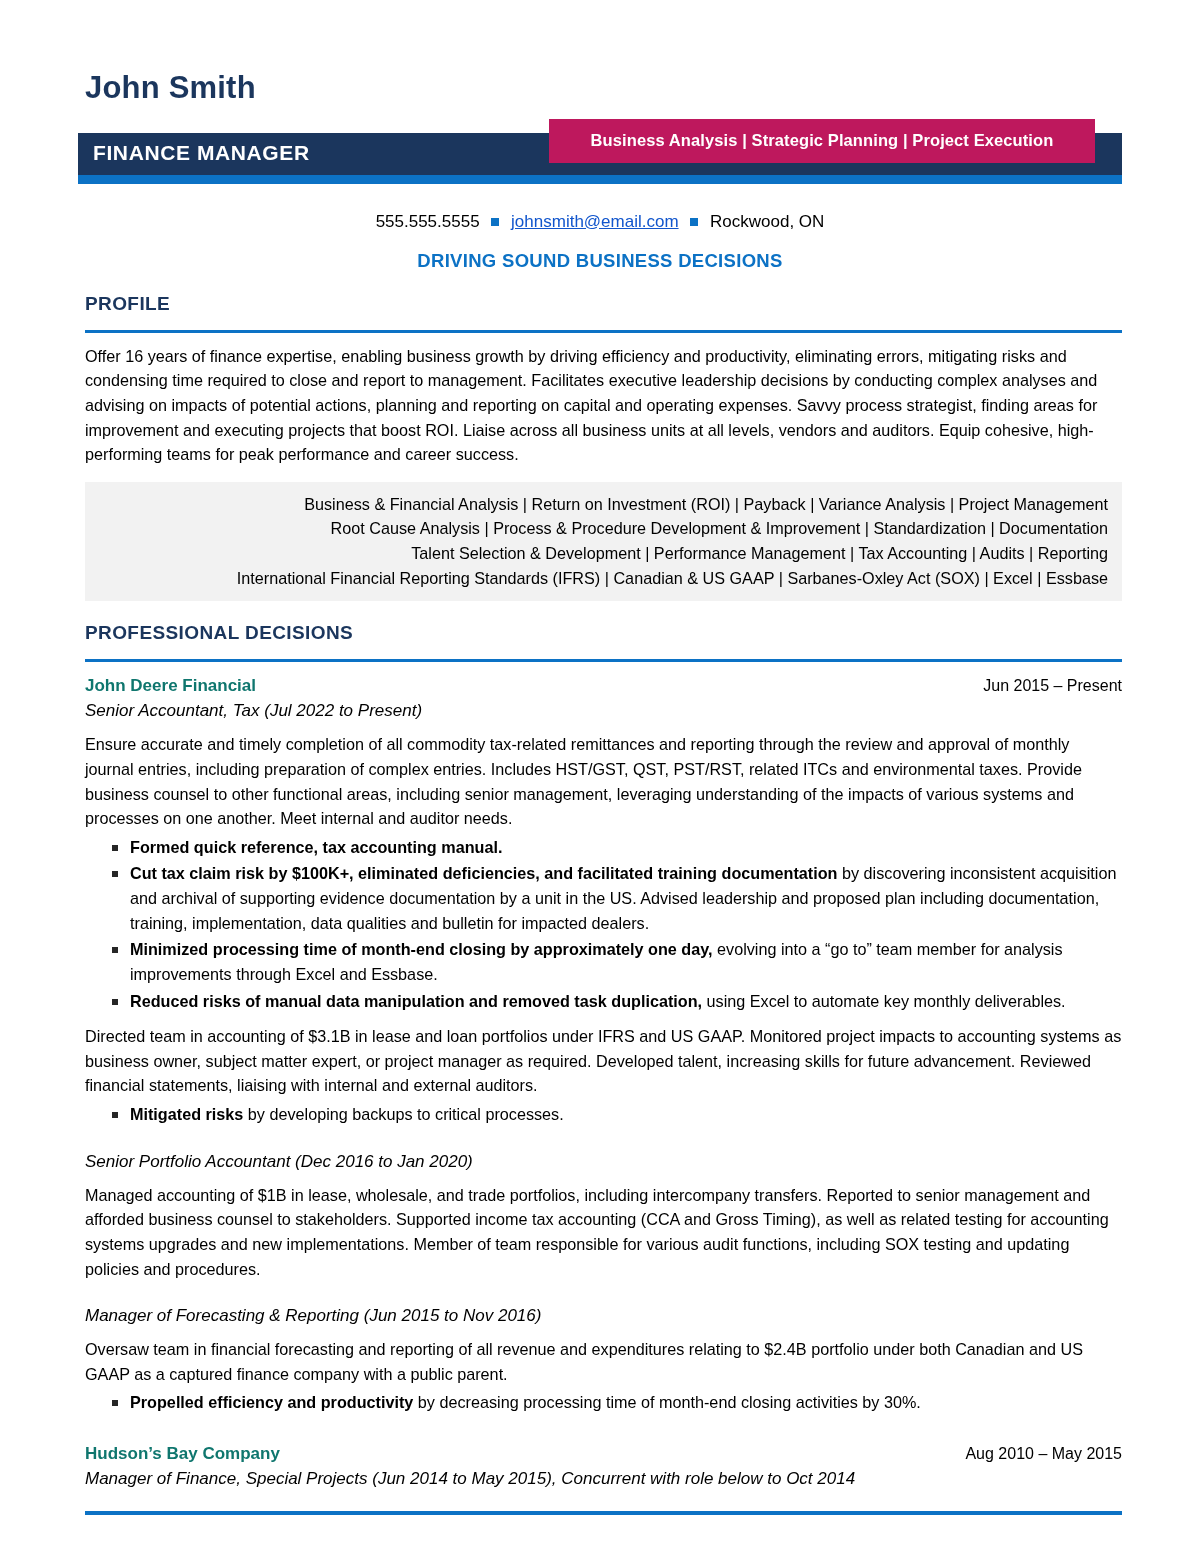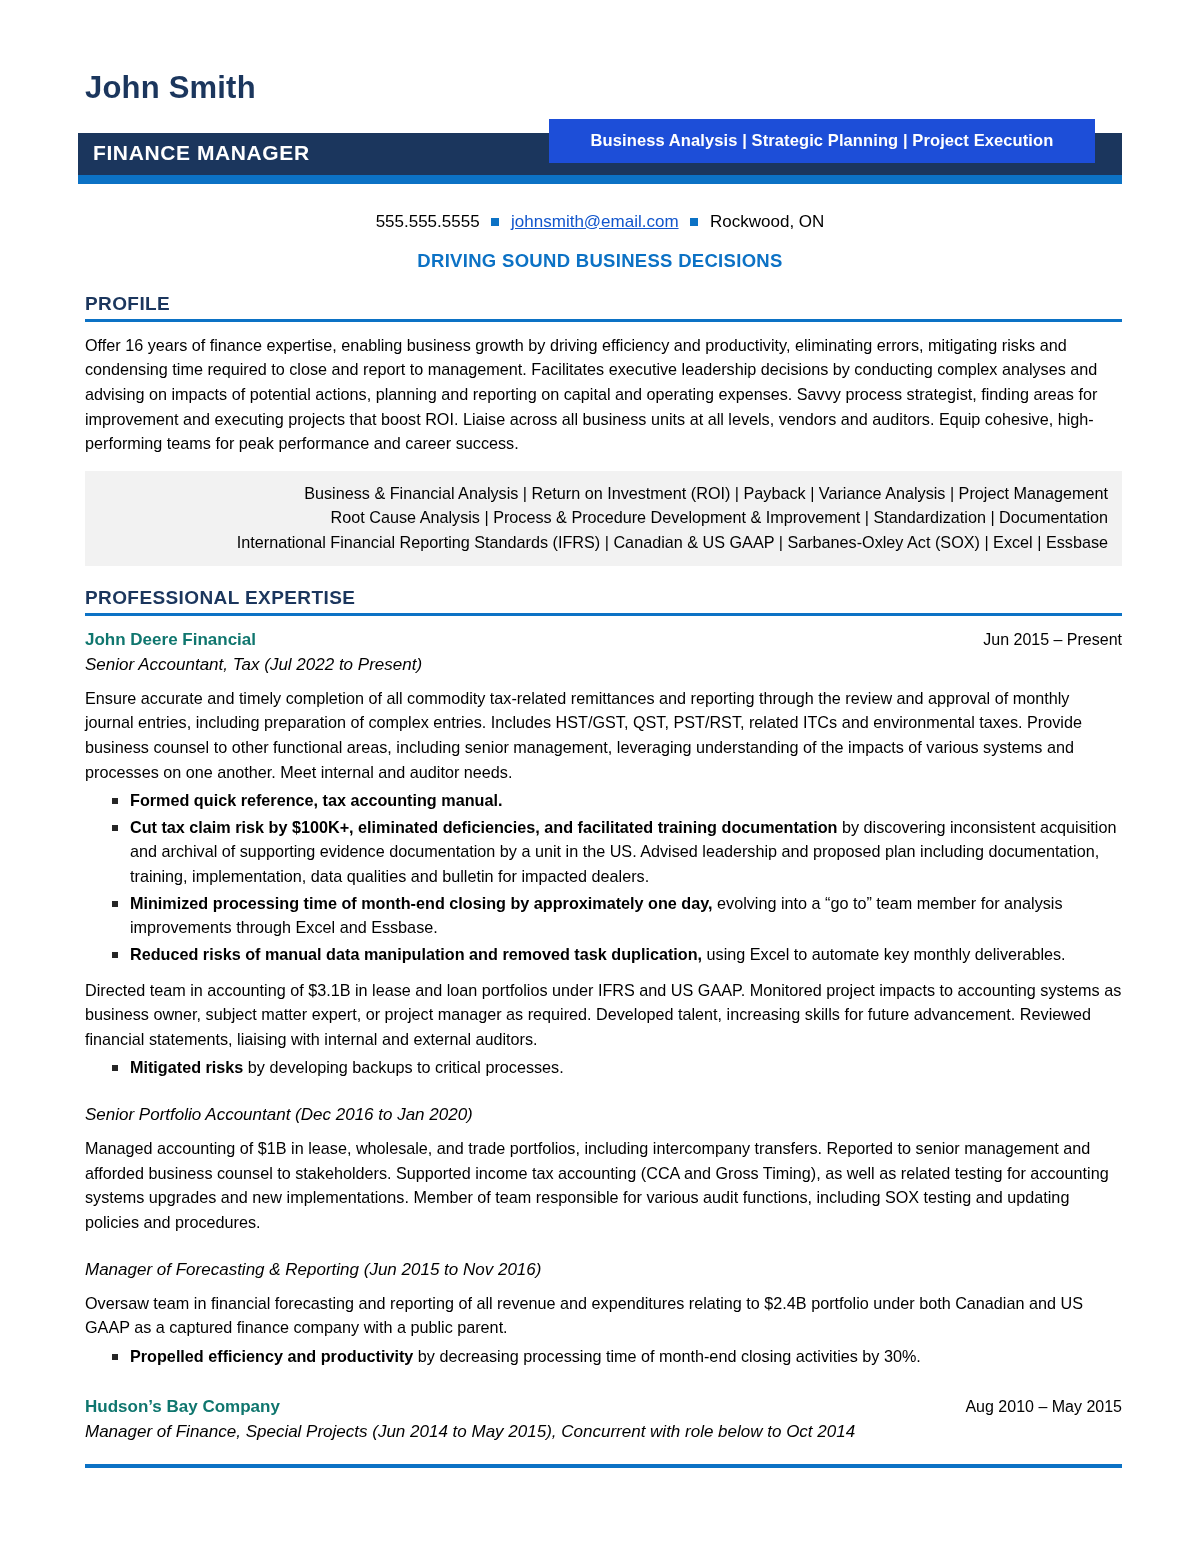--- a/index.html
+++ b/index.html
@@ -66,21 +66,21 @@
     width: 1044px;
     height: 9px;
     background: #0c72c5;
   }
   .tagline-box {
     position: absolute;
     left: 549px;
     top: -14px;
     width: 546px;
     height: 44px;
-    background: #1d4ed8;
+    background: #be185d;
     display: flex;
     align-items: center;
     justify-content: center;
   }
   .tagline-text {
     font-size: 16.5px;
     font-weight: bold;
     color: #ffffff;
     letter-spacing: 0.1px;
     white-space: nowrap;
@@ -118,21 +118,21 @@
   
   .content {
     padding: 0 78px 0 85px;
   }
   .section-head {
     font-size: 19px;
     font-weight: bold;
     color: #1b365d;
     letter-spacing: 0.4px;
     margin-top: 21px;
-    padding-bottom: 4px;
+    padding-bottom: 15px;
     border-bottom: 3.5px solid #0c72c5;
   }
   .para {
     font-size: 16.2px;
     line-height: 1.52;
     text-align: left;
     margin-top: 11px;
   }
   .skills-box {
     background: #f2f2f2;
@@ -224,24 +224,25 @@
   <div class="headline">DRIVING SOUND BUSINESS DECISIONS</div>
 
   <div class="content">
 
     <div class="section-head">PROFILE</div>
     <div class="para">Offer 16 years of finance expertise, enabling business growth by driving efficiency and productivity, eliminating errors, mitigating risks and condensing time required to close and report to management. Facilitates executive leadership decisions by conducting complex analyses and advising on impacts of potential actions, planning and reporting on capital and operating expenses. Savvy process strategist, finding areas for improvement and executing projects that boost ROI. Liaise across all business units at all levels, vendors and auditors. Equip cohesive, high-performing teams for peak performance and career success.</div>
 
     <div class="skills-box">
       <div class="line">Business &amp; Financial Analysis | Return on Investment (ROI) | Payback | Variance Analysis | Project Management</div>
       <div class="line">Root Cause Analysis | Process &amp; Procedure Development &amp; Improvement | Standardization | Documentation</div>
+      <div class="line">Talent Selection &amp; Development | Performance Management | Tax Accounting | Audits | Reporting</div>
       <div class="line">International Financial Reporting Standards (IFRS) | Canadian &amp; US GAAP | Sarbanes-Oxley Act (SOX) | Excel | Essbase</div>
     </div>
 
-    <div class="section-head">PROFESSIONAL EXPERTISE</div>
+    <div class="section-head">PROFESSIONAL DECISIONS</div>
 
     <div class="job-head">
       <span class="job-company">John Deere Financial</span>
       <span class="job-dates">Jun 2015 – Present</span>
     </div>
 
     <div class="role">Senior Accountant, Tax (Jul 2022 to Present)</div>
     <div class="para">Ensure accurate and timely completion of all commodity tax-related remittances and reporting through the review and approval of monthly journal entries, including preparation of complex entries. Includes HST/GST, QST, PST/RST, related ITCs and environmental taxes. Provide business counsel to other functional areas, including senior management, leveraging understanding of the impacts of various systems and processes on one another. Meet internal and auditor needs.</div>
     <ul class="bullets">
         <li><b>Formed quick reference, tax accounting manual.</b></li>

